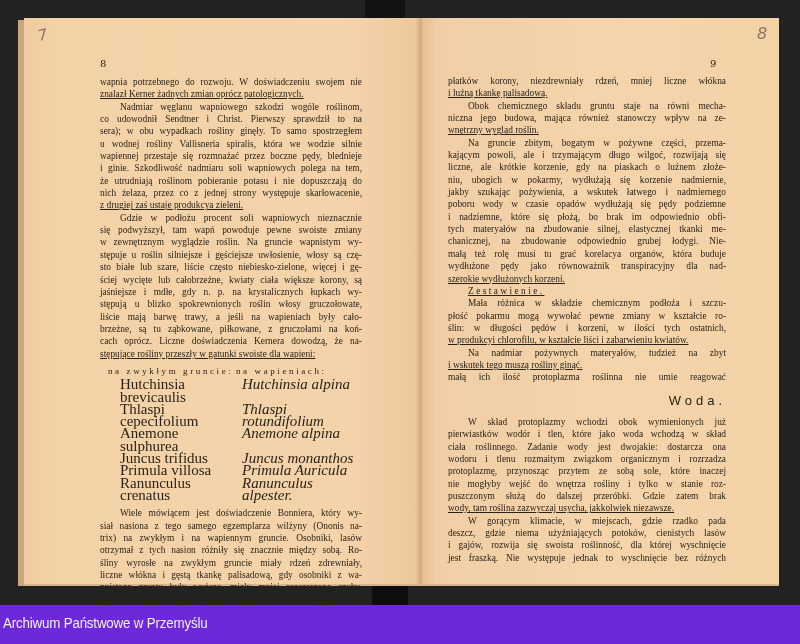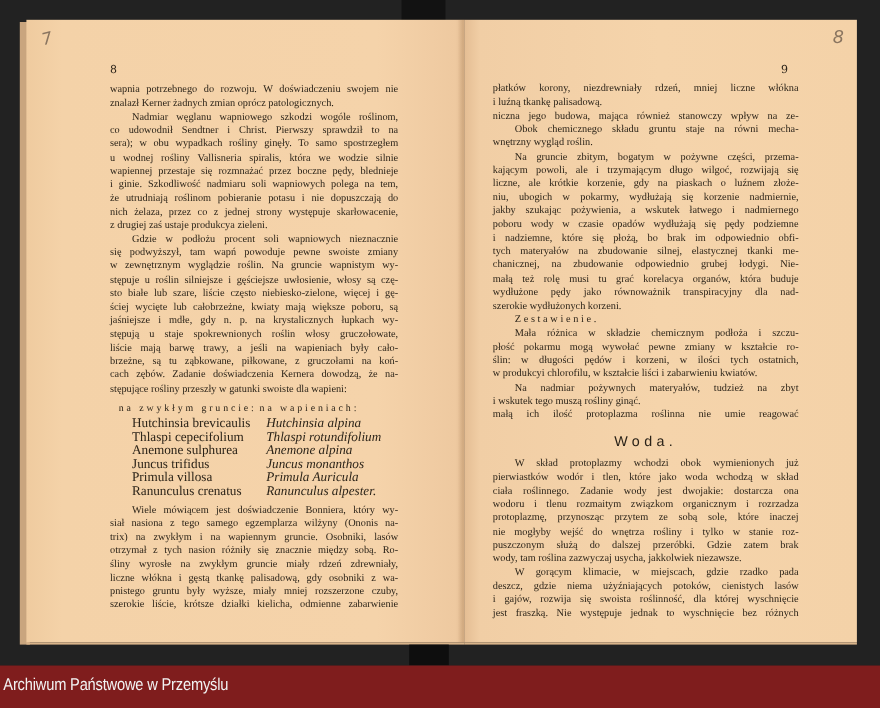--- a/index.html
+++ b/index.html
@@ -62,44 +62,44 @@
 
     .text {
       position: absolute; font-size: 9.4px; line-height: 12.35px;
       text-align: justify; color: #2b2318;
       font-family: "Liberation Serif", serif;
     }
     .page.left .text { left: 76px; top: 58px; width: 262px; }
     .page.right .text { left: 26px; top: 57px; width: 278px; }
     .text p { margin: 0; text-indent: 0; }
     .text .line { display: block; text-align: justify; text-align-last: justify; white-space: nowrap; }
-    .text .line.last { text-align-last: left; }
+    .text .line.last { text-align-last: left; text-decoration: underline; }
     .text .line.ind { padding-left: 20px; }
 
     .species-table {
       display: grid; grid-template-columns: 136px 126px;
       margin-top: 5px; margin-bottom: 6px;
     }
     .species-head {
       letter-spacing: 2.6px; font-size: 9px; padding-left: 8px; margin-bottom: 1px;
     }
     .species-head.r { padding-left: 0; }
-    .species-cell { padding-left: 20px; font-size: 12px; line-height: 12.3px; }
+    .species-cell { padding-left: 20px; font-size: 15px; line-height: 12.3px; }
     .species-cell.r { padding-left: 6px; font-style: italic; }
 
     .spaced { letter-spacing: 2.4px; }
     .section-heading {
-      text-align: center; font-family: "Liberation Sans", sans-serif;
+      text-align: right; font-family: "Liberation Sans", sans-serif;
       font-size: 13px; letter-spacing: 4px; margin: 11px 0 9px 0;
       color: #2a2218;
     }
 
     .footer {
       position: absolute; left: 0; top: 605px; width: 800px; height: 39px;
-      background: #7f1d1d;
+      background: #6d28d9;
     }
     .footer-label {
       position: absolute; left: 3px; top: 9px;
       font-family: "Liberation Sans", sans-serif; font-size: 15.5px;
       color: #f2f2f2; letter-spacing: -0.2px;
       transform: scaleX(0.86); transform-origin: left center;
     }
   </style>
 </head>
 <body>
@@ -128,26 +128,26 @@
           <span class="line">że utrudniają roślinom pobieranie potasu i nie dopuszczają do</span>
           <span class="line">nich żelaza, przez co z jednej strony występuje skarłowacenie,</span>
           <span class="line last">z drugiej zaś ustaje produkcya zieleni.</span>
         </p>
         <p>
           <span class="line ind">Gdzie w podłożu procent soli wapniowych nieznacznie</span>
           <span class="line">się podwyższył, tam wapń powoduje pewne swoiste zmiany</span>
           <span class="line">w zewnętrznym wyglądzie roślin. Na gruncie wapnistym wy-</span>
           <span class="line">stępuje u roślin silniejsze i gęściejsze uwłosienie, włosy są czę-</span>
           <span class="line">sto białe lub szare, liście często niebiesko-zielone, więcej i gę-</span>
-          <span class="line">ściej wycięte lub całobrzeżne, kwiaty mają większe poboru, są</span>
+          <span class="line">ściej wycięte lub całobrzeżne, kwiaty ciała większe korony, są</span>
           <span class="line">jaśniejsze i mdłe, gdy n. p. na krystalicznych łupkach wy-</span>
-          <span class="line">stępują u staje spokrewnionych roślin włosy gruczołowate,</span>
+          <span class="line">stępują u blizko spokrewnionych roślin włosy gruczołowate,</span>
           <span class="line">liście mają barwę trawy, a jeśli na wapieniach były cało-</span>
           <span class="line">brzeżne, są tu ząbkowane, piłkowane, z gruczołami na koń-</span>
-          <span class="line">cach zębów. Zadanie doświadczenia Kernera dowodzą, że na-</span>
+          <span class="line">cach oprócz. Liczne doświadczenia Kernera dowodzą, że na-</span>
           <span class="line last">stępujące rośliny przeszły w gatunki swoiste dla wapieni:</span>
         </p>
 
         <div class="species-table">
           <div class="species-head">na zwykłym gruncie:</div>
           <div class="species-head r">na wapieniach:</div>
           <div class="species-cell">Hutchinsia brevicaulis</div>
           <div class="species-cell r">Hutchinsia alpina</div>
           <div class="species-cell">Thlaspi cepecifolium</div>
           <div class="species-cell r">Thlaspi rotundifolium</div>
@@ -179,22 +179,22 @@
     <div class="page right">
       <span class="pencil right">8</span>
       <span class="page-num">9</span>
 
       <div class="text">
         <p>
           <span class="line">płatków korony, niezdrewniały rdzeń, mniej liczne włókna</span>
           <span class="line last">i luźną tkankę palisadową.</span>
         </p>
         <p>
+          <span class="line ind">Obok chemicznego składu gruntu staje na równi mecha-</span>
           <span class="line">niczna jego budowa, mająca również stanowczy wpływ na ze-</span>
-          <span class="line ind">Obok chemicznego składu gruntu staje na równi mecha-</span>
           <span class="line last">wnętrzny wygląd roślin.</span>
         </p>
         <p>
           <span class="line ind">Na gruncie zbitym, bogatym w pożywne części, przema-</span>
           <span class="line">kającym powoli, ale i trzymającym długo wilgoć, rozwijają się</span>
           <span class="line">liczne, ale krótkie korzenie, gdy na piaskach o luźnem złoże-</span>
           <span class="line">niu, ubogich w pokarmy, wydłużają się korzenie nadmiernie,</span>
           <span class="line">jakby szukając pożywienia, a wskutek łatwego i nadmiernego</span>
           <span class="line">poboru wody w czasie opadów wydłużają się pędy podziemne</span>
           <span class="line">i nadziemne, które się płożą, bo brak im odpowiednio obfi-</span>

